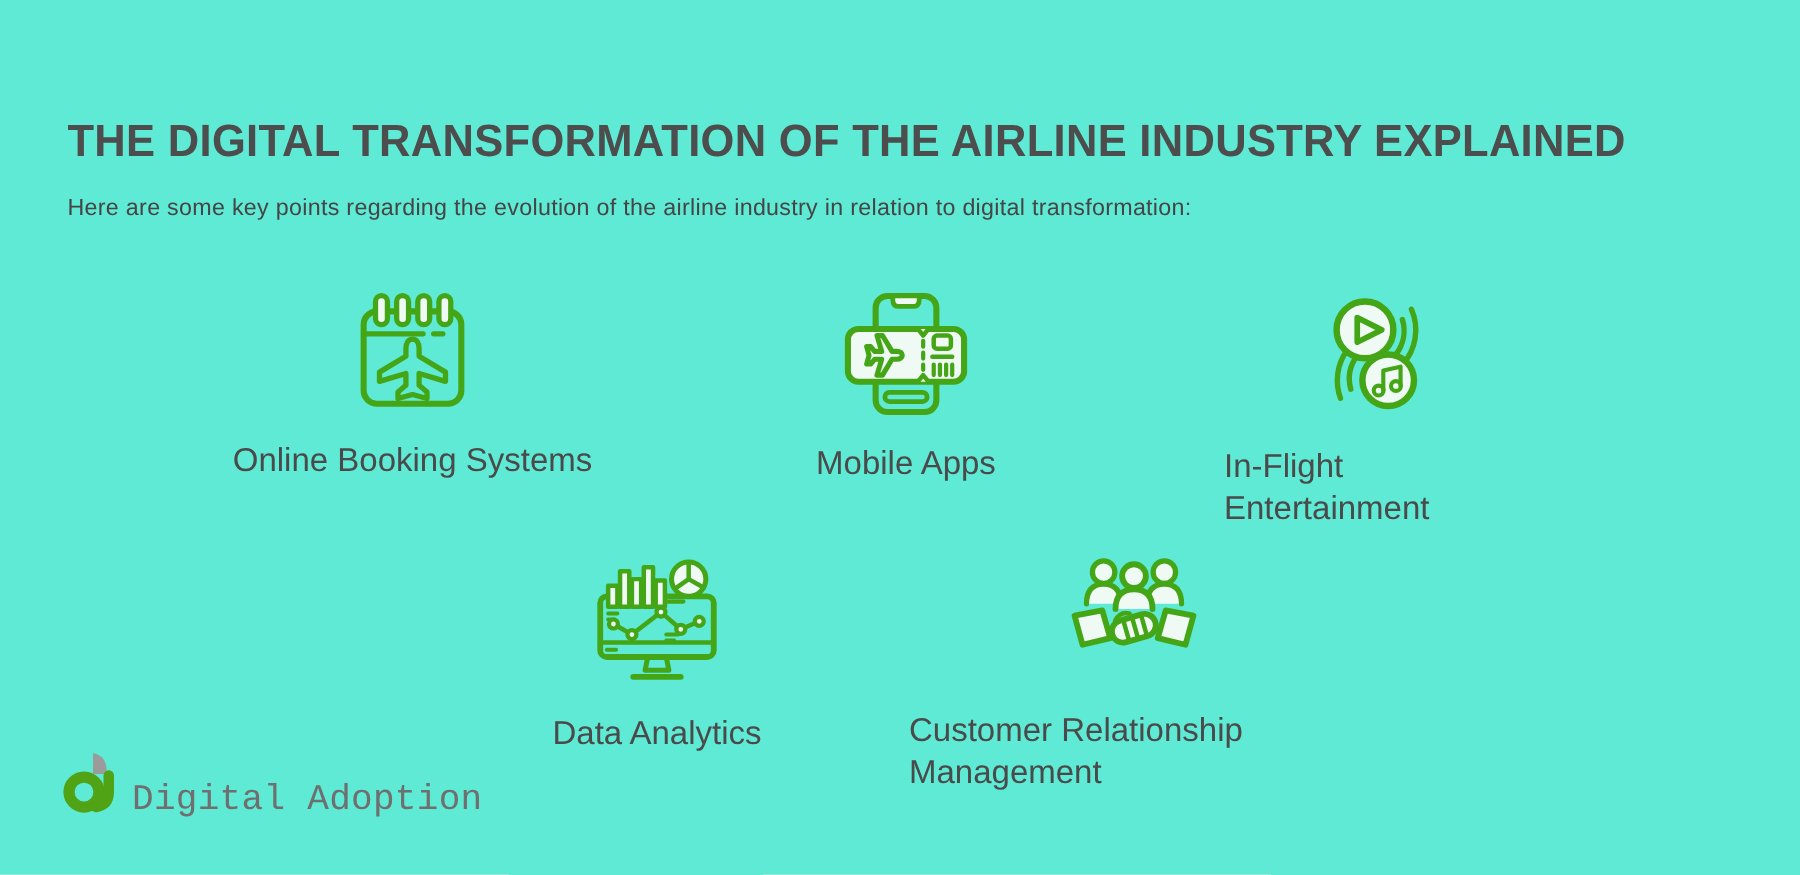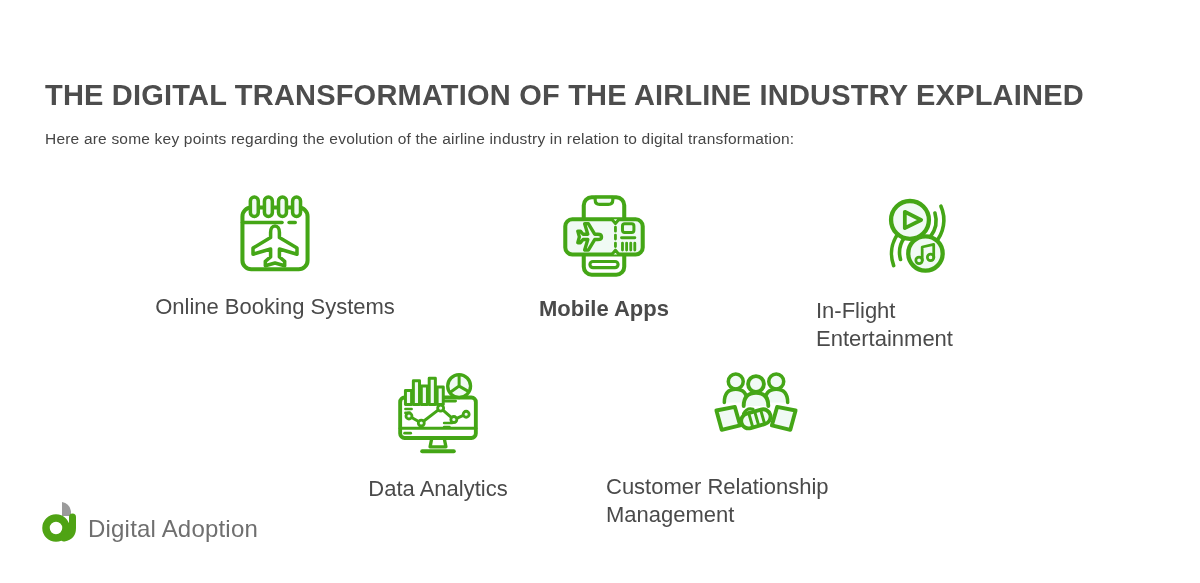--- a/index.html
+++ b/index.html
@@ -4,21 +4,21 @@
 <style>
   html,body{margin:0;padding:0;}
   body{
     font-family:"Liberation Sans", sans-serif;
     background:#e9ece9;
   }
   .canvas{
     position:relative;
     width:1200px;height:583px;
     margin:0 auto;
-    background:#ffffff;
+    background:#5eead4;
     overflow:hidden;
   }
   .title{
     position:absolute;left:45px;top:78px;
     font-size:29px;font-weight:700;
     color:#4D4D4D;letter-spacing:.2px;
     white-space:nowrap;
     transform:scaleY(1.04);transform-origin:left top;
   }
   .subtitle{
@@ -34,21 +34,21 @@
   }
   .icon-wrap{
     height:92px;display:flex;align-items:center;justify-content:center;
   }
   .item-label{
     margin-top:13px;
     font-size:22px;color:#4A4A4A;line-height:28px;
   }
   .logo{
     position:absolute;left:42px;top:501px;
-    display:flex;align-items:flex-start;
+    display:flex;align-items:flex-end;font-family:Liberation Mono, monospace;
   }
   .brand-text{
     margin-left:8px;margin-top:14px;
     font-size:24px;color:#6F6F6F;letter-spacing:.2px;
   }
   svg{display:block;}
 </style>
 </head>
 <body>
 
@@ -66,21 +66,21 @@
         <rect x="54" y="8" width="9" height="22" rx="4.5" fill="#F0FAF4" stroke-width="4"></rect>
         <rect x="70" y="8" width="9" height="22" rx="4.5" fill="#F0FAF4" stroke-width="4"></rect>
         <path d="M13,37 H58" stroke-width="4"></path>
         <path d="M66,37 H73" stroke-width="4"></path>
         <path d="M50,41 C47,41 45,44 45,48 L45,54 L25,66 L25,73 L45,67 L45,76 L39,81 L39,86 L50,83 L61,86 L61,81 L55,76 L55,67 L75,73 L75,66 L55,54 L55,48 C55,44 53,41 50,41 Z" stroke-width="4"></path>
       </svg>
     </div>
     <div class="item-label">Online Booking Systems</div>
   </div>
 
-  <div class="item" style="left:444px;top:190px;width:320px;font-weight:bold;">
+  <div class="item" style="left:444px;top:190px;width:320px;">
     <div class="icon-wrap">
       <svg width="88" height="88" viewBox="0 0 100 100" fill="none" stroke="#44A616" stroke-linecap="round" stroke-linejoin="round">
         <rect x="27" y="6" width="46" height="88" rx="9" stroke-width="4.6"></rect>
         <path d="M40,6 L60,6 L60,9 Q60,14 55,14 L45,14 Q40,14 40,9 Z" fill="#F0FAF4" stroke-width="3.6"></path>
         <rect x="34" y="79" width="32" height="7" rx="3.5" stroke-width="3.6"></rect>
         <rect x="6" y="31" width="88" height="40" rx="8" fill="#F0FAF4" stroke-width="4.6"></rect>
         <path d="M59,31 L63,36 L67,31" fill="#F0FAF4" stroke-width="3.4"></path>
         <path d="M59,71 L63,66 L67,71" fill="#F0FAF4" stroke-width="3.4"></path>
         <path d="M63,40 V62" stroke-width="3.2" stroke-dasharray="4.5 4.5"></path>
         <g transform="translate(34,51) rotate(90) scale(0.6) translate(-50,-62)">

